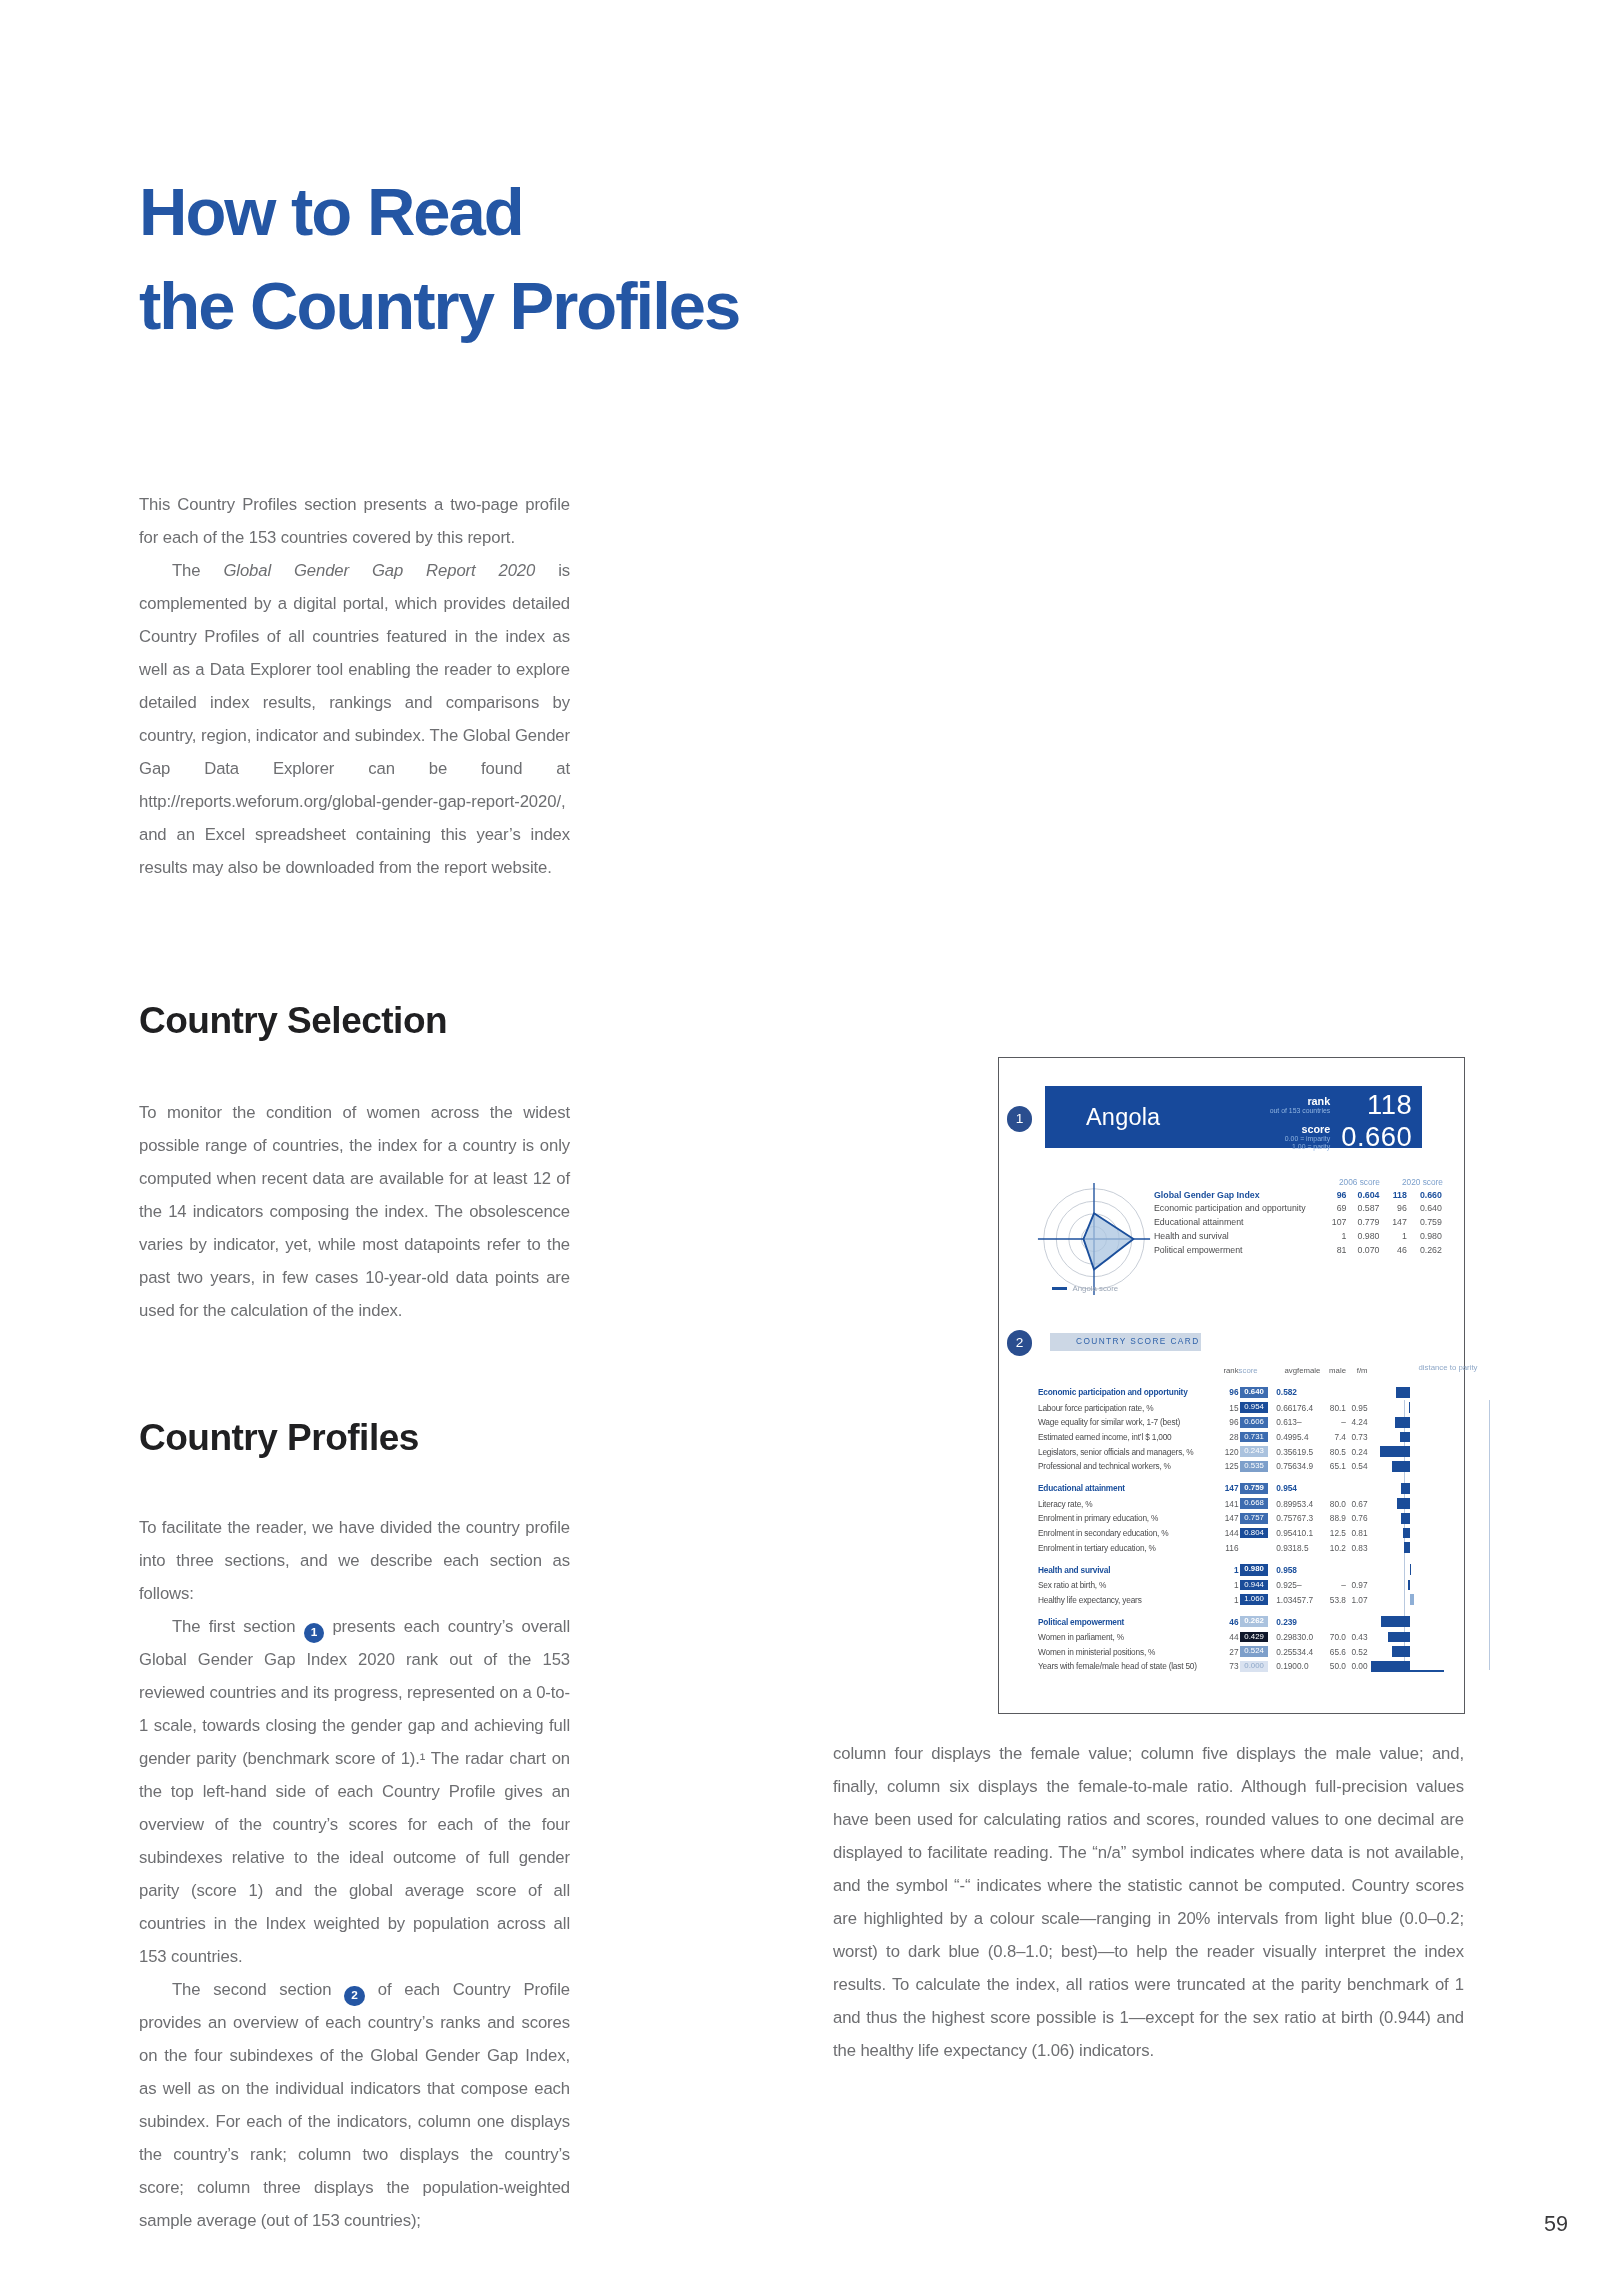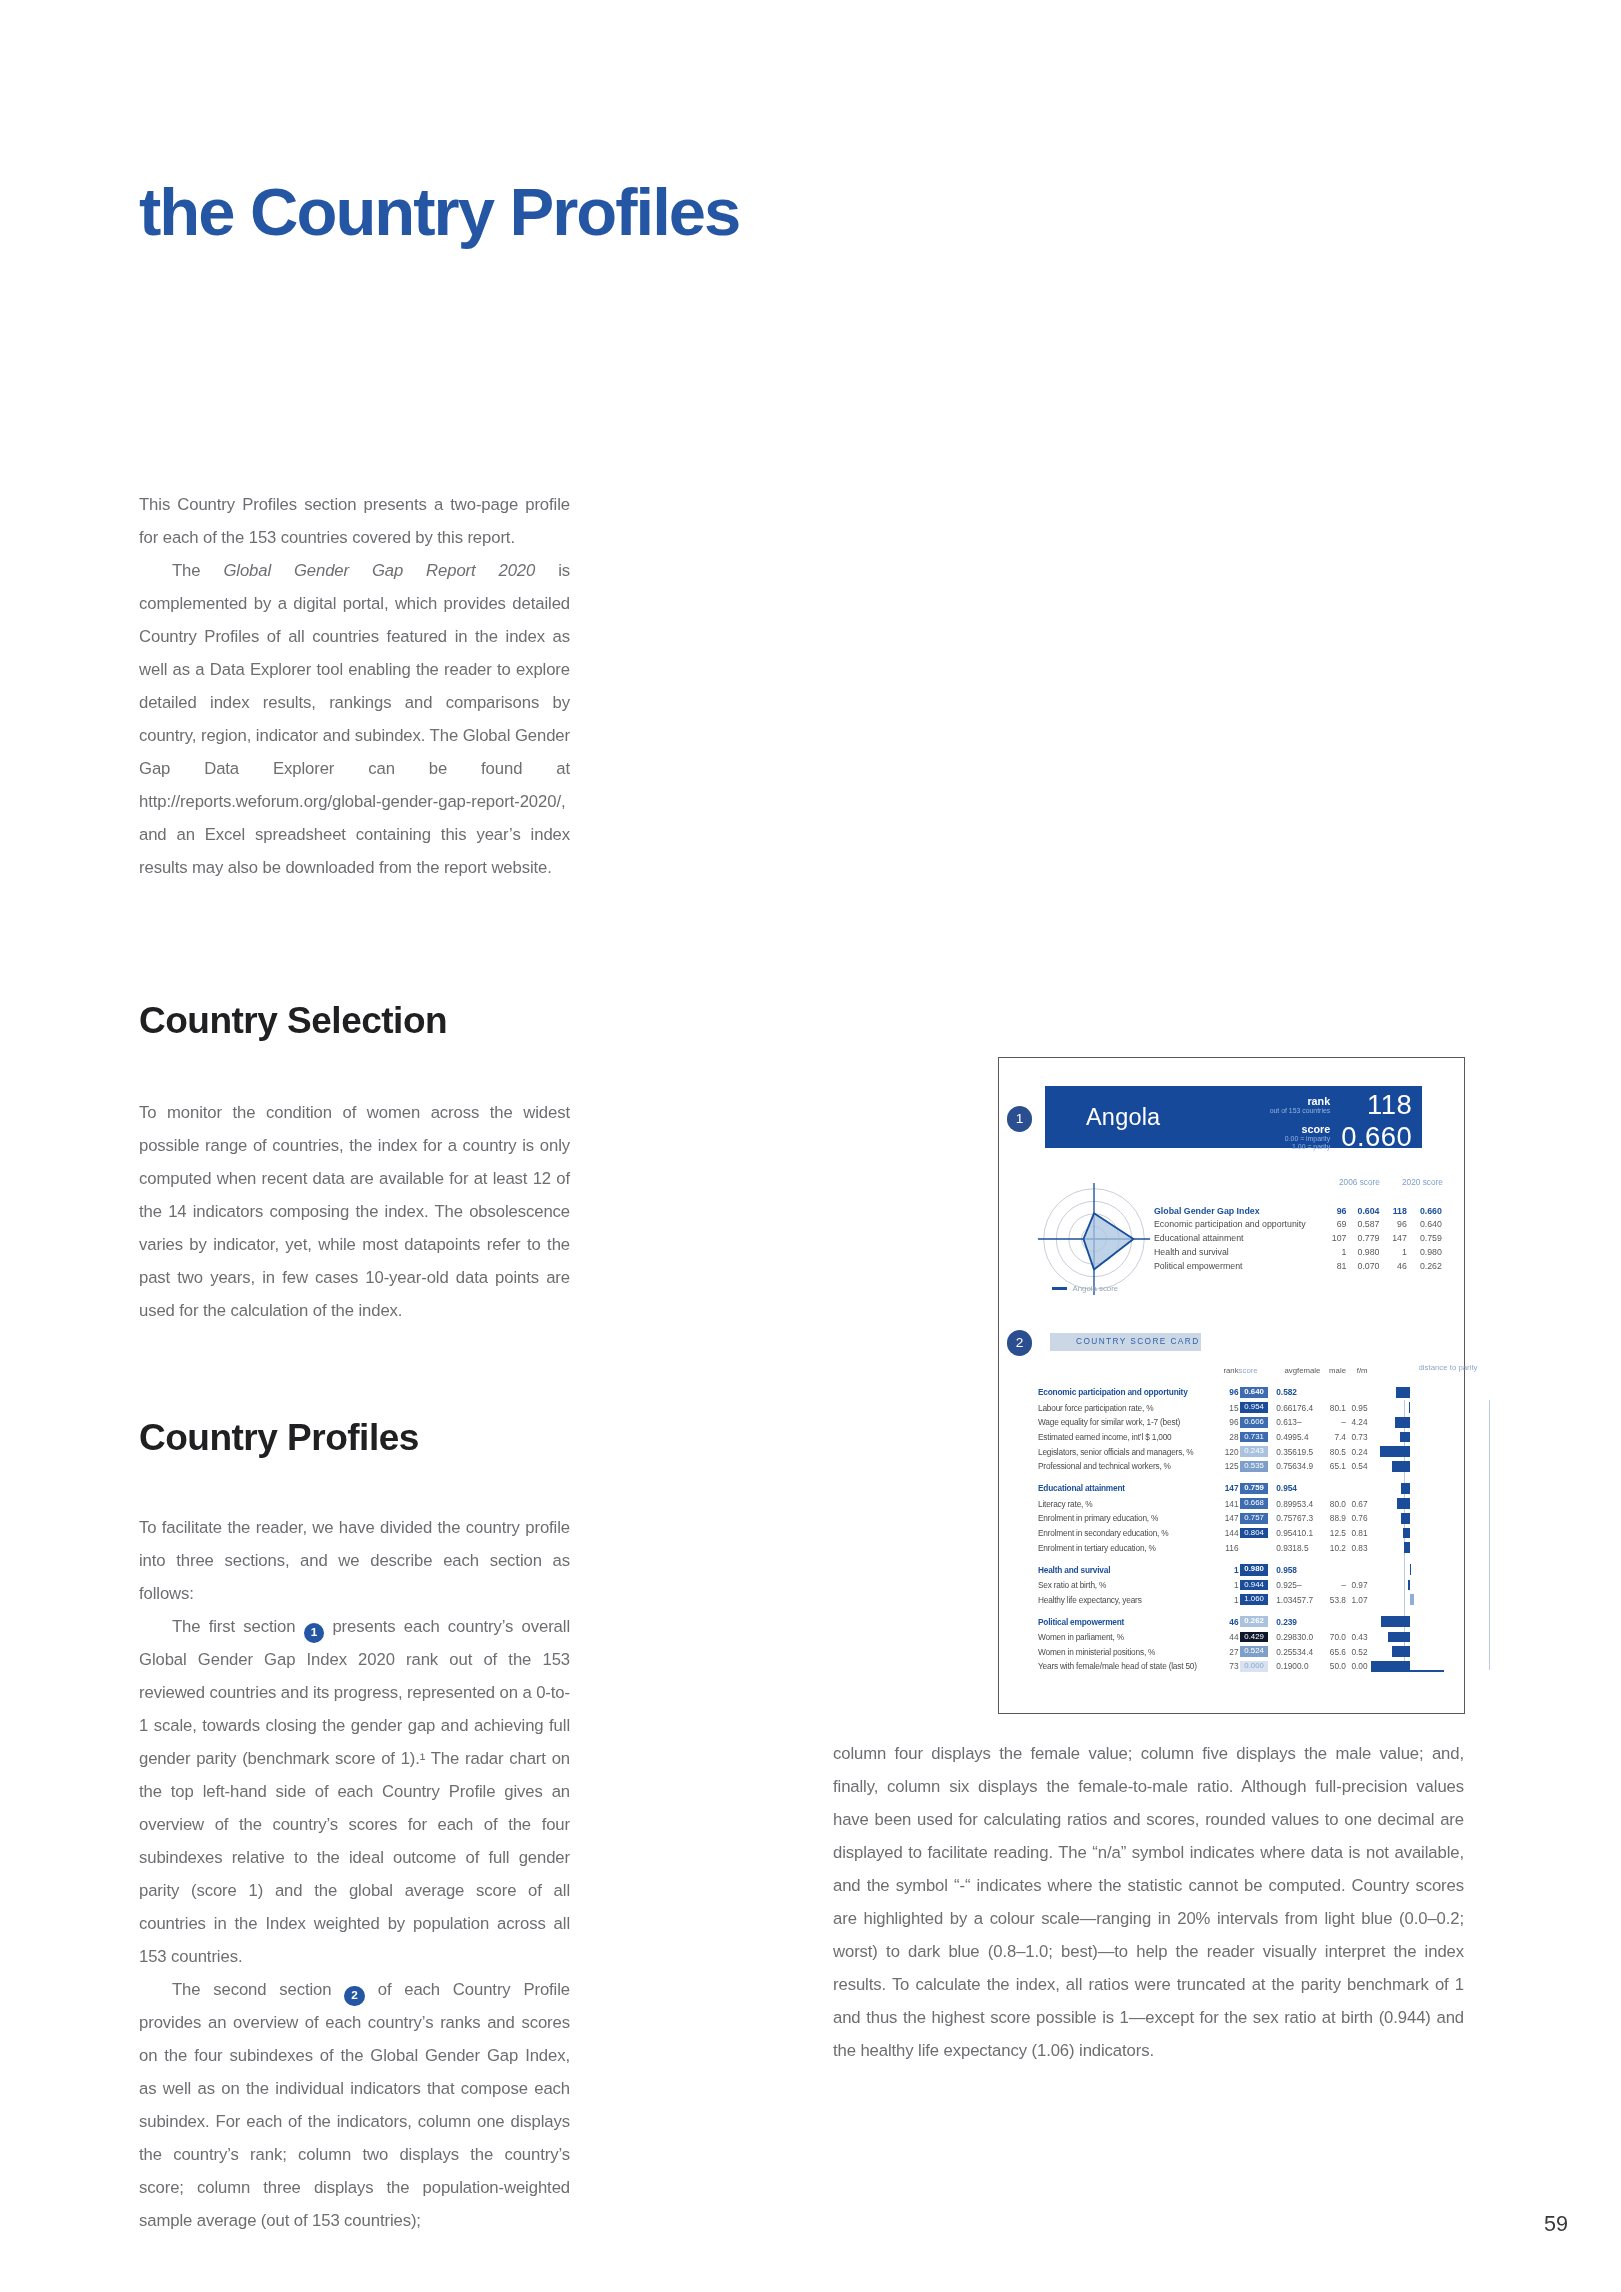--- a/index.html
+++ b/index.html
@@ -48,21 +48,21 @@
   
   .ov-table{position:absolute;left:155px;top:118px;width:294px;font-size:8.8px;}
   .ov-row{display:flex;line-height:13.7px;white-space:nowrap;}
   .ov-row .l{flex:0 0 169px;color:#4b4b4d;text-align:left;overflow:visible;}
   .ov-row .c1{flex:0 0 23.5px;text-align:right;color:#58595b;}
   .ov-row .c2{flex:0 0 33px;text-align:right;color:#58595b;}
   .ov-row .c3{flex:0 0 27.4px;text-align:right;color:#58595b;}
   .ov-row .c4{flex:0 0 35px;text-align:right;color:#58595b;}
   .ov-row.bold .l,.ov-row.bold .c1,.ov-row.bold .c2,.ov-row.bold .c3,.ov-row.bold .c4
     {font-weight:700;color:#1b4f9c;}
-  .ov-head{display:flex;line-height:12.7px;margin-bottom:16px;align-items:center;}
+  .ov-head{display:flex;line-height:12.7px;margin-bottom:0;align-items:center;}
   .ov-head .l{flex:0 0 169px;}
   .ov-head .h1{flex:0 0 57px;text-align:right;color:#7da0cc;font-size:8.3px;}
   .ov-head .h2c{flex:0 0 63px;text-align:right;color:#7da0cc;font-size:8.3px;}
   
   .sc-banner{position:absolute;left:51px;top:275px;width:125px;height:17.6px;background:#ccd7e5;
     color:#2f62a9;font-size:8.3px;letter-spacing:1.4px;line-height:17.6px;padding-left:26px;}
   
   .sc-table{position:absolute;left:39px;top:306px;width:420px;font-size:8.3px;}
   .sc-head{display:flex;line-height:13.7px;color:#8fa8c8;font-size:7.8px;}
   .sc-head span{display:block;}
@@ -84,20 +84,21 @@
   .dist-label{position:absolute;left:349px;top:-1px;width:122px;text-align:center;
     color:#8fa8c8;font-size:7.8px;}
   .grid-overlay{position:absolute;left:366px;top:15.7px;width:84px;bottom:3.9px;
     border-left:1px solid #b9c9df;border-right:1px solid #b9c9df;pointer-events:none;}
   .sc-axis{position:absolute;left:366px;bottom:2px;width:40px;border-top:2px solid #1b4f9c;}
 </style>
 </head>
 <body>
 
 <div class="abs doc-title">
+  <div>How to Read</div>
   <div>the Country Profiles</div>
 </div>
 
 <div class="abs body-text intro">
   <p>This Country Profiles section presents a two-page profile for each of the 153 countries covered by this report.</p>
   <p class="indent"><span>The </span><i>Global Gender Gap Report 2020</i><span> is complemented by a digital portal, which provides detailed Country Profiles of all countries featured in the index as well as a Data Explorer tool enabling the reader to explore detailed index results, rankings and comparisons by country, region, indicator and subindex. The Global Gender Gap Data Explorer can be found at http://reports.weforum.org/global-gender-gap-report-2020/, and an Excel spreadsheet containing this year’s index results may also be downloaded from the report website.</span></p>
 </div>
 
 <div class="abs h2 h2-selection">Country Selection</div>
 

